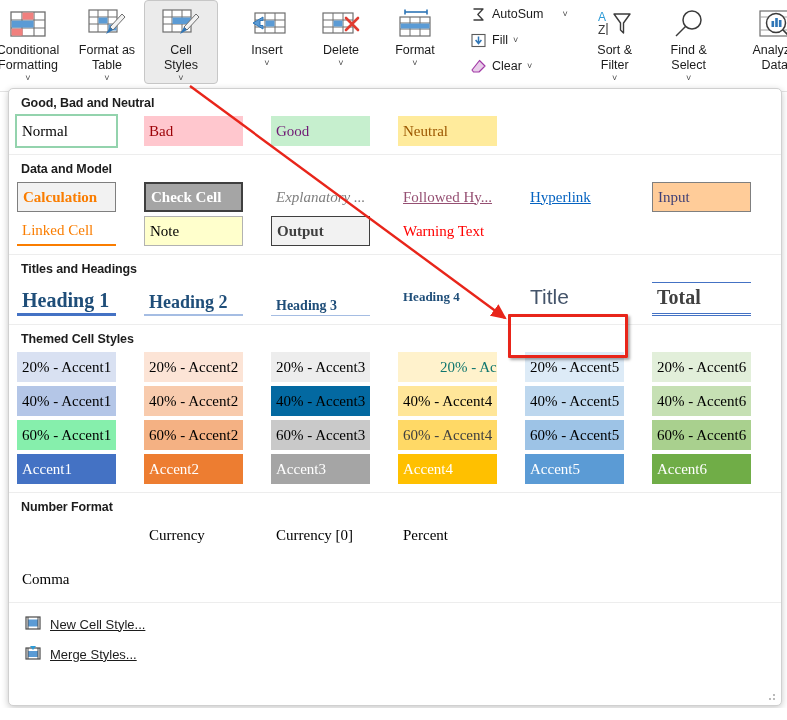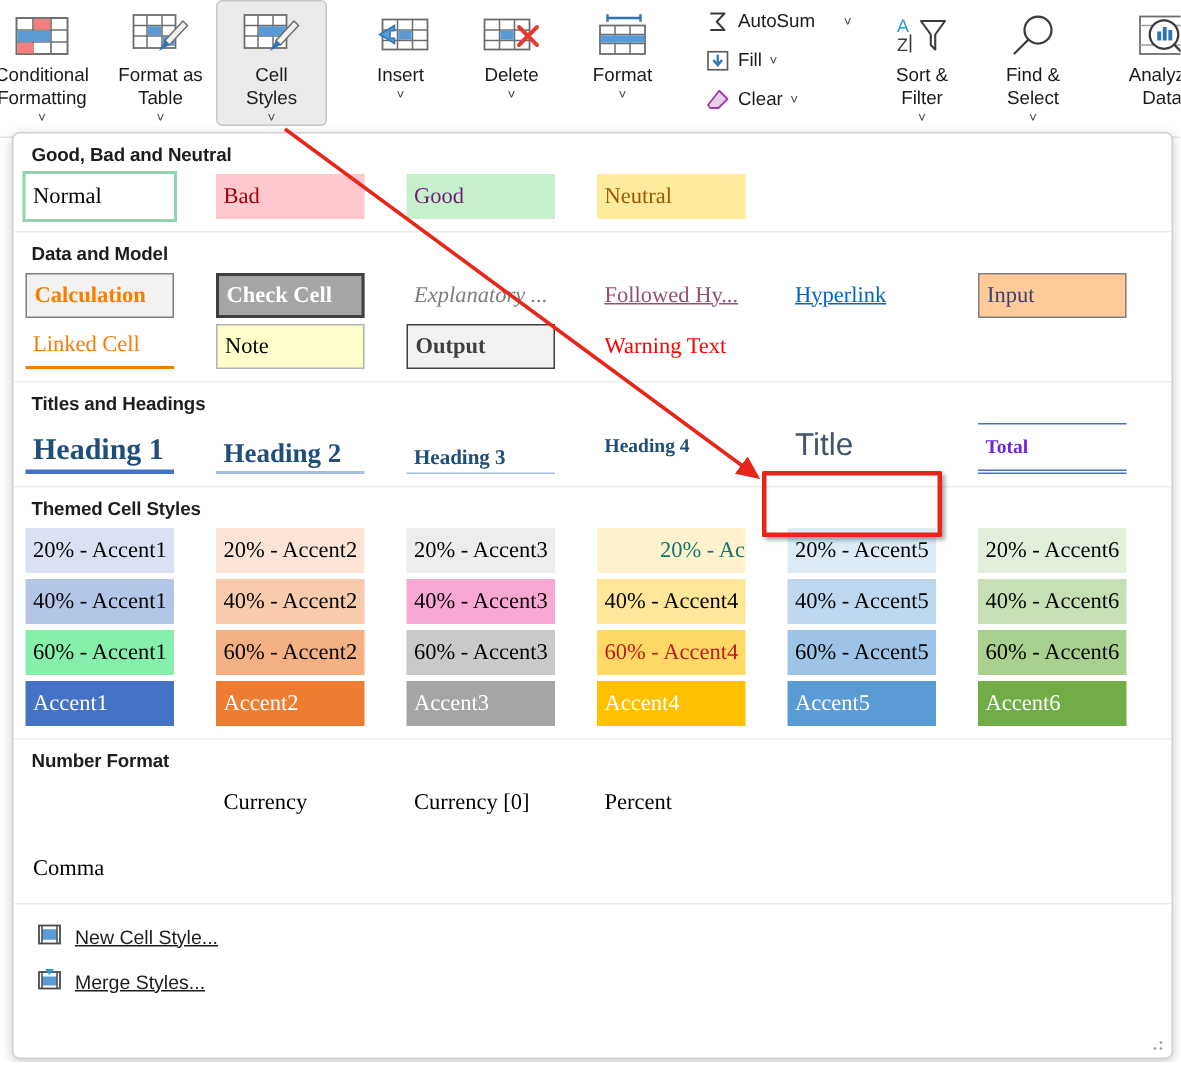--- a/index.html
+++ b/index.html
@@ -368,21 +368,21 @@
             <div class="cellwrap">
               <div class="chip" style="background: transparent; color: rgb(31, 78, 121); font-weight: bold; font-size: 14px; border-bottom: 1px solid rgb(165, 189, 227); align-items: flex-end; padding-bottom: 1px; height: 34px;">Heading 3</div>
             </div>
             <div class="cellwrap">
               <div class="chip" style="background: transparent; color: rgb(31, 78, 121); font-weight: bold; font-size: 13px;">Heading 4</div>
             </div>
             <div class="cellwrap">
               <div class="chip" style="background: transparent; color: rgb(68, 84, 106); font-size: 21px; font-family: &quot;Liberation Sans&quot;, sans-serif;">Title</div>
             </div>
             <div class="cellwrap">
-              <div class="chip" style="background: transparent; color: #6d28d9; font-weight: bold; font-size: 13px; border-bottom: 3px double rgb(68, 114, 196); align-items: center; padding-bottom: 1px; height: 34px; border-top: 1px solid rgb(68, 114, 196);">Total</div>
+              <div class="chip" style="background: transparent; color: #404040; font-weight: bold; font-size: 20px; border-bottom: 3px double rgb(68, 114, 196); align-items: center; padding-bottom: 1px; height: 34px; border-top: 1px solid rgb(68, 114, 196);">Total</div>
             </div>
           </div>
         </div>
         <div class="sec" style="padding-bottom: 8px;">
           <div class="sec-title">Themed Cell Styles</div>
           <div class="row">
             <div class="cellwrap">
               <div class="chip" style="background: rgb(217, 225, 242); color: rgb(0, 0, 0);">20% - Accent1</div>
             </div>
             <div class="cellwrap">
@@ -402,21 +402,21 @@
             </div>
           </div>
           <div class="row">
             <div class="cellwrap">
               <div class="chip" style="background: rgb(180, 198, 231); color: rgb(0, 0, 0);">40% - Accent1</div>
             </div>
             <div class="cellwrap">
               <div class="chip" style="background: rgb(248, 203, 173); color: rgb(0, 0, 0);">40% - Accent2</div>
             </div>
             <div class="cellwrap">
-              <div class="chip" style="background: #f9a8d4; color: rgb(0, 0, 0);">40% - Accent3</div>
+              <div class="chip" style="background: #0369a1; color: rgb(0, 0, 0);">40% - Accent3</div>
             </div>
             <div class="cellwrap">
               <div class="chip" style="background: rgb(255, 230, 153); color: rgb(0, 0, 0);">40% - Accent4</div>
             </div>
             <div class="cellwrap">
               <div class="chip" style="background: rgb(189, 215, 238); color: rgb(0, 0, 0);">40% - Accent5</div>
             </div>
             <div class="cellwrap">
               <div class="chip" style="background: rgb(198, 224, 180); color: rgb(0, 0, 0);">40% - Accent6</div>
             </div>
@@ -425,21 +425,21 @@
             <div class="cellwrap">
               <div class="chip" style="background: #86efac; color: rgb(0, 0, 0);">60% - Accent1</div>
             </div>
             <div class="cellwrap">
               <div class="chip" style="background: rgb(244, 177, 131); color: rgb(0, 0, 0);">60% - Accent2</div>
             </div>
             <div class="cellwrap">
               <div class="chip" style="background: rgb(201, 201, 201); color: rgb(0, 0, 0);">60% - Accent3</div>
             </div>
             <div class="cellwrap">
-              <div class="chip" style="background: rgb(255, 217, 102); color: #b91c1c;">60% - Accent4</div>
+              <div class="chip" style="background: rgb(255, 217, 102); color: #404040;">60% - Accent4</div>
             </div>
             <div class="cellwrap">
               <div class="chip" style="background: rgb(157, 195, 230); color: rgb(0, 0, 0);">60% - Accent5</div>
             </div>
             <div class="cellwrap">
               <div class="chip" style="background: rgb(169, 208, 142); color: rgb(0, 0, 0);">60% - Accent6</div>
             </div>
           </div>
           <div class="row">
             <div class="cellwrap">

